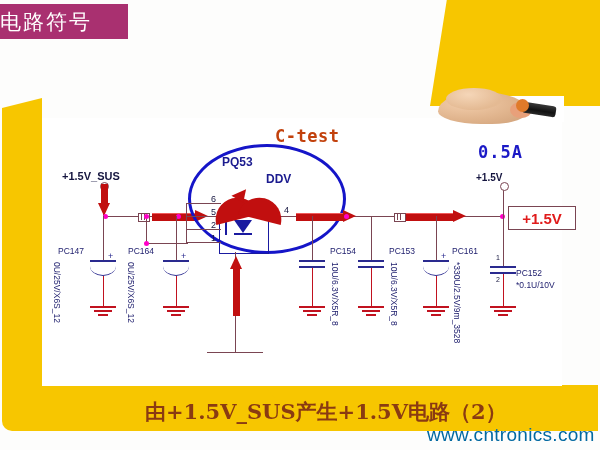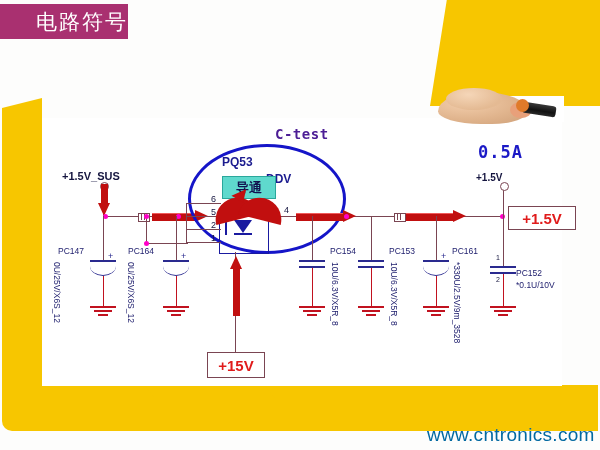--- a/index.html
+++ b/index.html
@@ -73,41 +73,41 @@
   }
   .pen-tip{
     position:absolute;left:78px;top:17px;width:13px;height:13px;
     background:#e07a2a;border-radius:50%;
   }
 
   
   .header-tag{
     position:absolute;left:0px;top:4px;width:128px;height:35px;
     background:#a93070;
-    display:flex;align-items:center;justify-content:flex-end;
+    display:flex;align-items:center;justify-content:flex-start;
   }
   .header-tag span{
     color:#ffffff;font-size:21px;letter-spacing:2px;
     font-family:"DejaVu Serif","Liberation Serif",serif;
   }
 
   
   .slide-title{
     position:absolute;left:55px;top:66px;
     font-size:20px;font-weight:bold;letter-spacing:0.5px;
     font-family:"DejaVu Serif","Liberation Serif",serif;
     white-space:nowrap;
   }
   .t-dark{color:#5b2230;}
   .t-red{color:#e02020;}
 
   
   .ctest{
     position:absolute;left:275px;top:126px;
-    color:#4c1d95;font-size:14px;font-weight:bold;
+    color:#c2410c;font-size:17px;font-weight:bold;
     font-family:"DejaVu Sans Mono","Liberation Mono",monospace;
     letter-spacing:0.5px;
   }
   .amp-label{
     position:absolute;left:478px;top:142px;
     color:#1b19c6;font-size:17px;font-weight:bold;
     font-family:"DejaVu Sans Mono","Liberation Mono",monospace;
     letter-spacing:1px;
   }
 
@@ -257,23 +257,20 @@
 
   <div class="ra" style="left:152px;top:210px;width:56px;">
     <div class="shaft"></div>
     <div class="head"></div>
   </div>
 
   <div class="ellipse"></div>
 
   <div class="pq53">PQ53</div>
   <div class="ddv">DDV</div>
-  <div class="daotong">
-    <span>导通</span>
-  </div>
 
   <div class="fet-box" style="left:219px;top:210px;width:48px;height:42px;"></div>
   <div class="fet-line" style="left:225px;top:205px;width:1.6px;height:30px;"></div>
   <div class="fet-line" style="left:225px;top:204px;width:36px;height:1.6px;"></div>
   <div class="fet-line" style="left:259px;top:204px;width:1.6px;height:12px;"></div>
   <div class="fet-tri" style="left:234px;top:220px;"></div>
   <div class="fet-line" style="left:234px;top:233px;width:18px;height:1.8px;"></div>
 
   <div class="pinnum" style="left:211px;top:194px;">6</div>
   <div class="pinnum" style="left:211px;top:207px;">5</div>
@@ -413,20 +410,18 @@
   <div class="pinnum" style="left:496px;top:276px;font-size:7px;">2</div>
   <div class="lbl" style="left:516px;top:268px;">PC152</div>
   <div class="lbl" style="left:516px;top:280px;">*0.1U/10V</div>
 
   <div class="wire wire-v" style="left:235px;top:252px;height:100px;"></div>
   <div class="ra-up" style="left:230px;top:256px;height:60px;">
     <div class="shaft"></div>
     <div class="head"></div>
   </div>
   <div class="wire wire-h" style="left:207px;top:352px;width:56px;"></div>
-  <div class="vbox" style="left:207px;top:352px;width:56px;height:24px;">
-    <span style="font-size:15px;">+15V</span>
-  </div>
-
+
+  <div class="caption">由+1.5V_SUS产生+1.5V电路（2）</div>
 
   <div class="watermark">www.cntronics.com</div>
 
 </div>
 
 </body></html>

